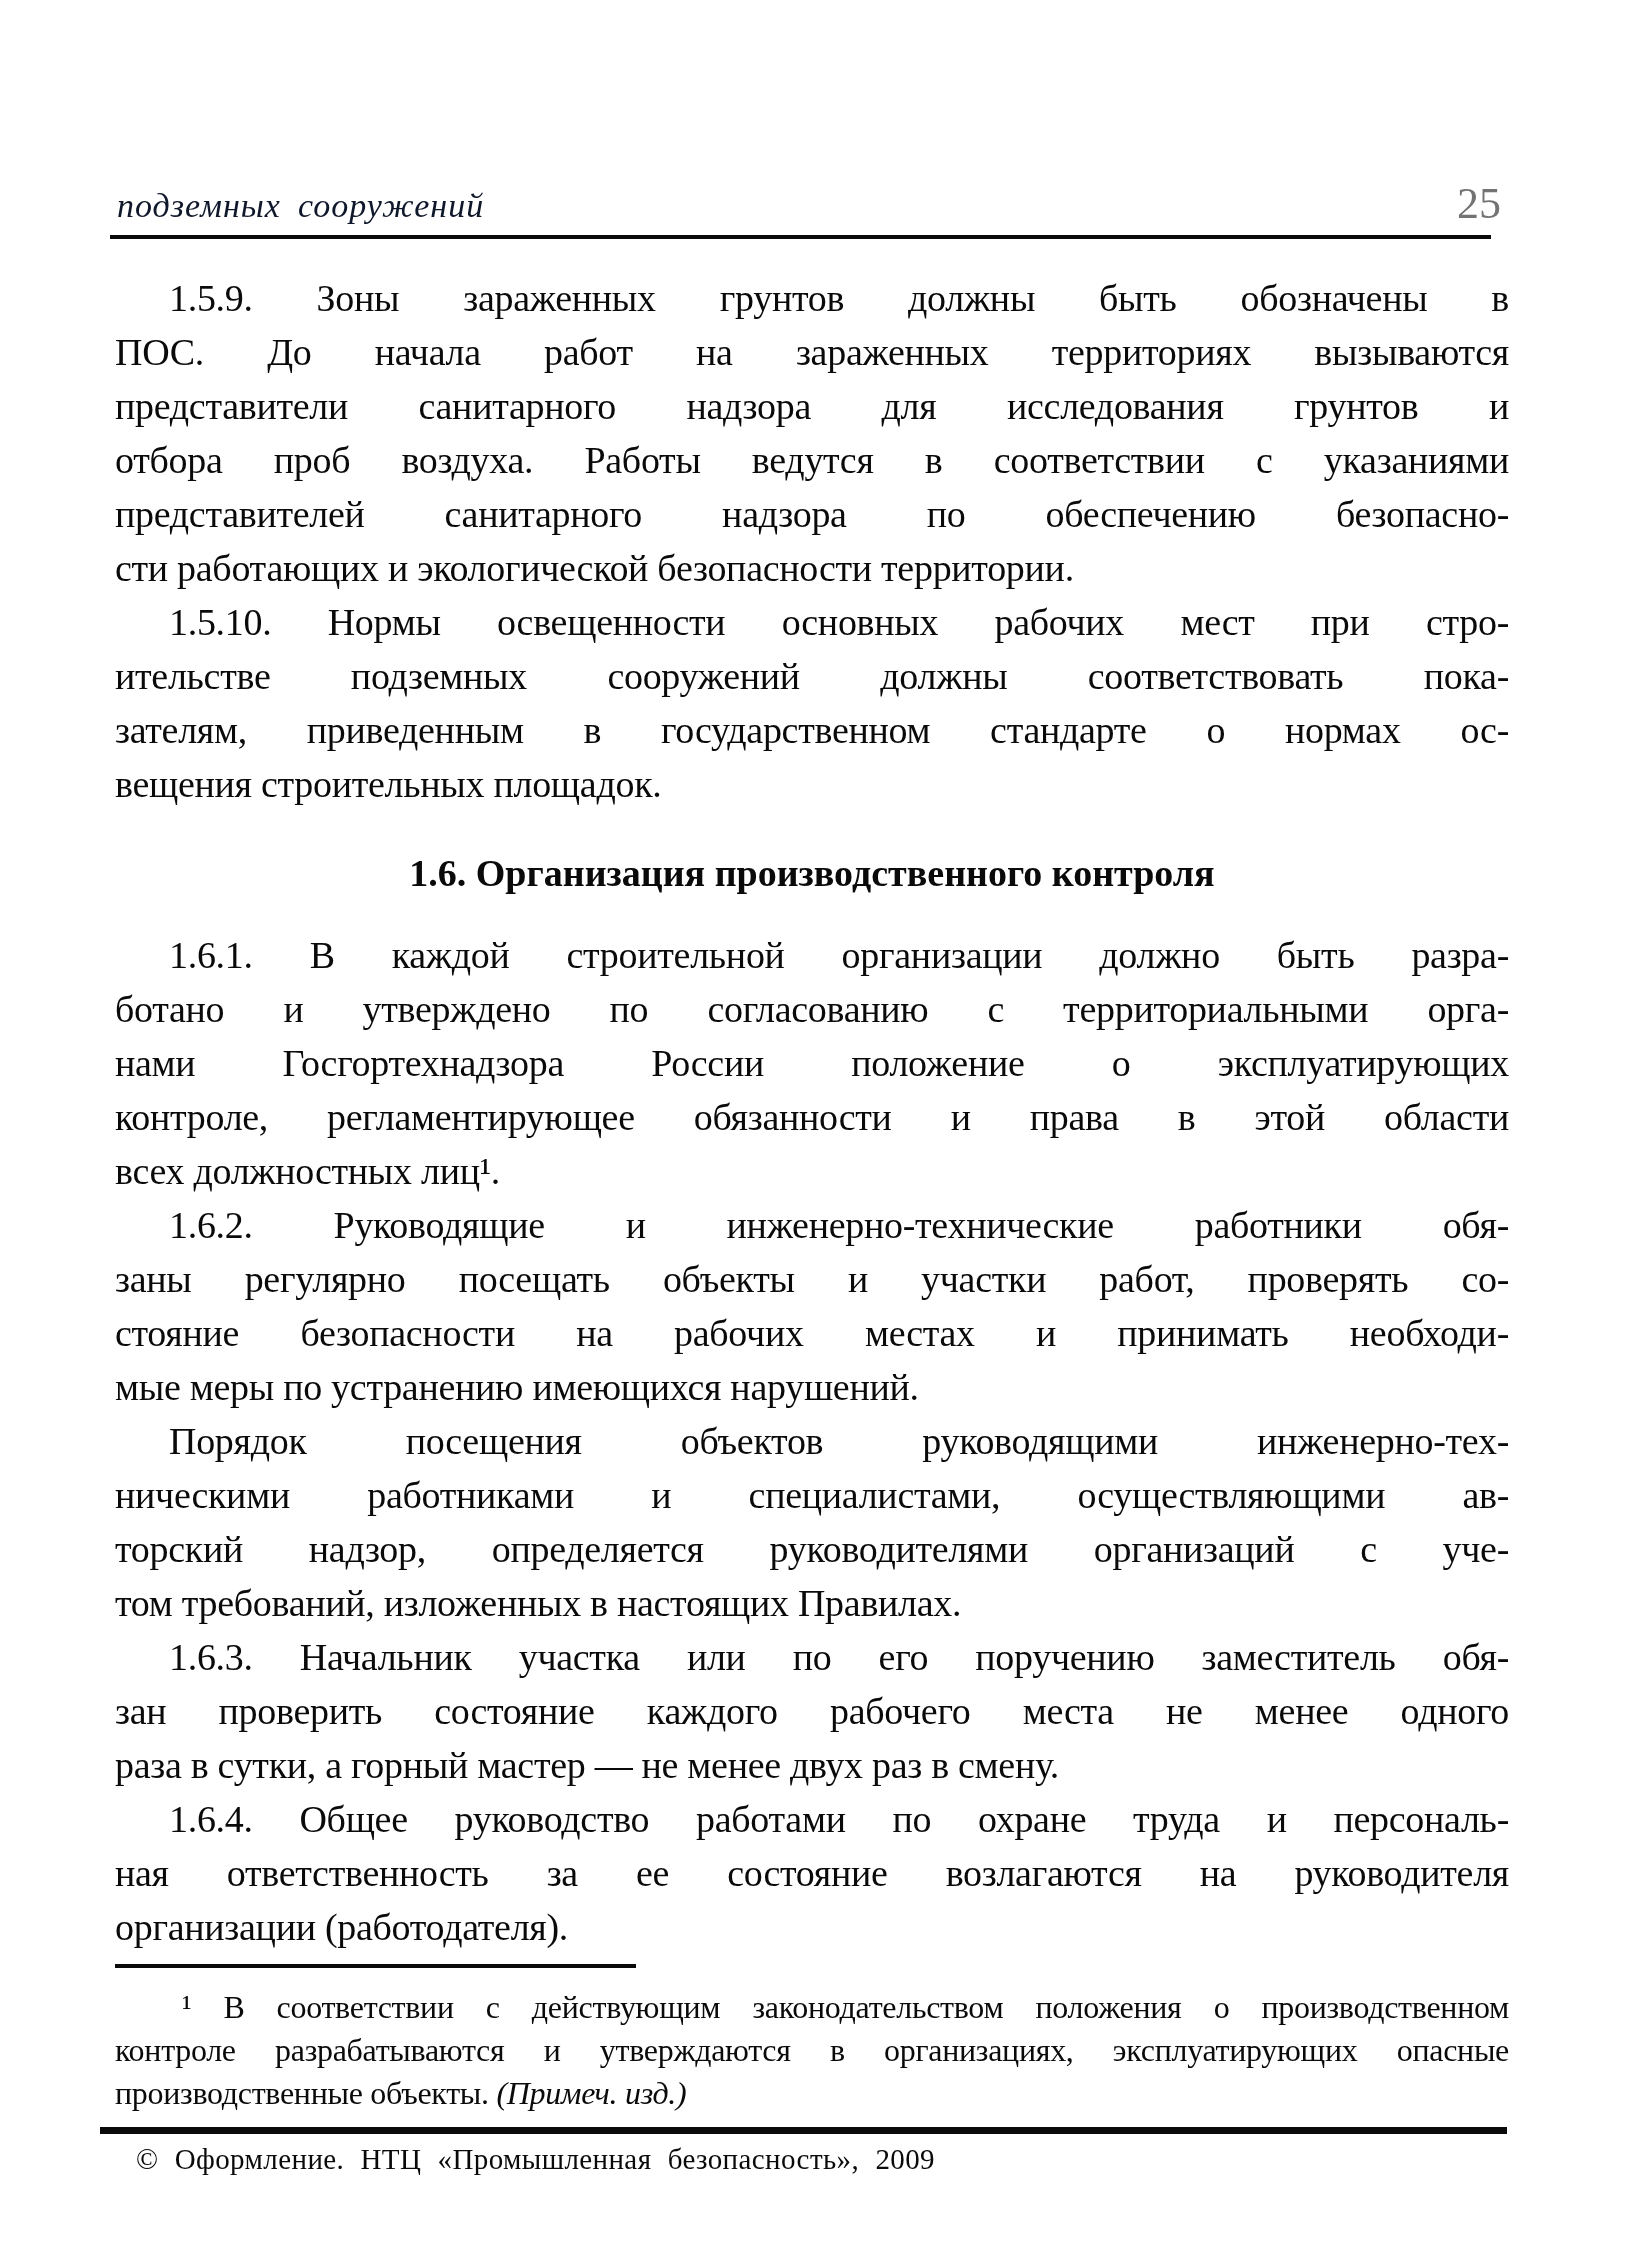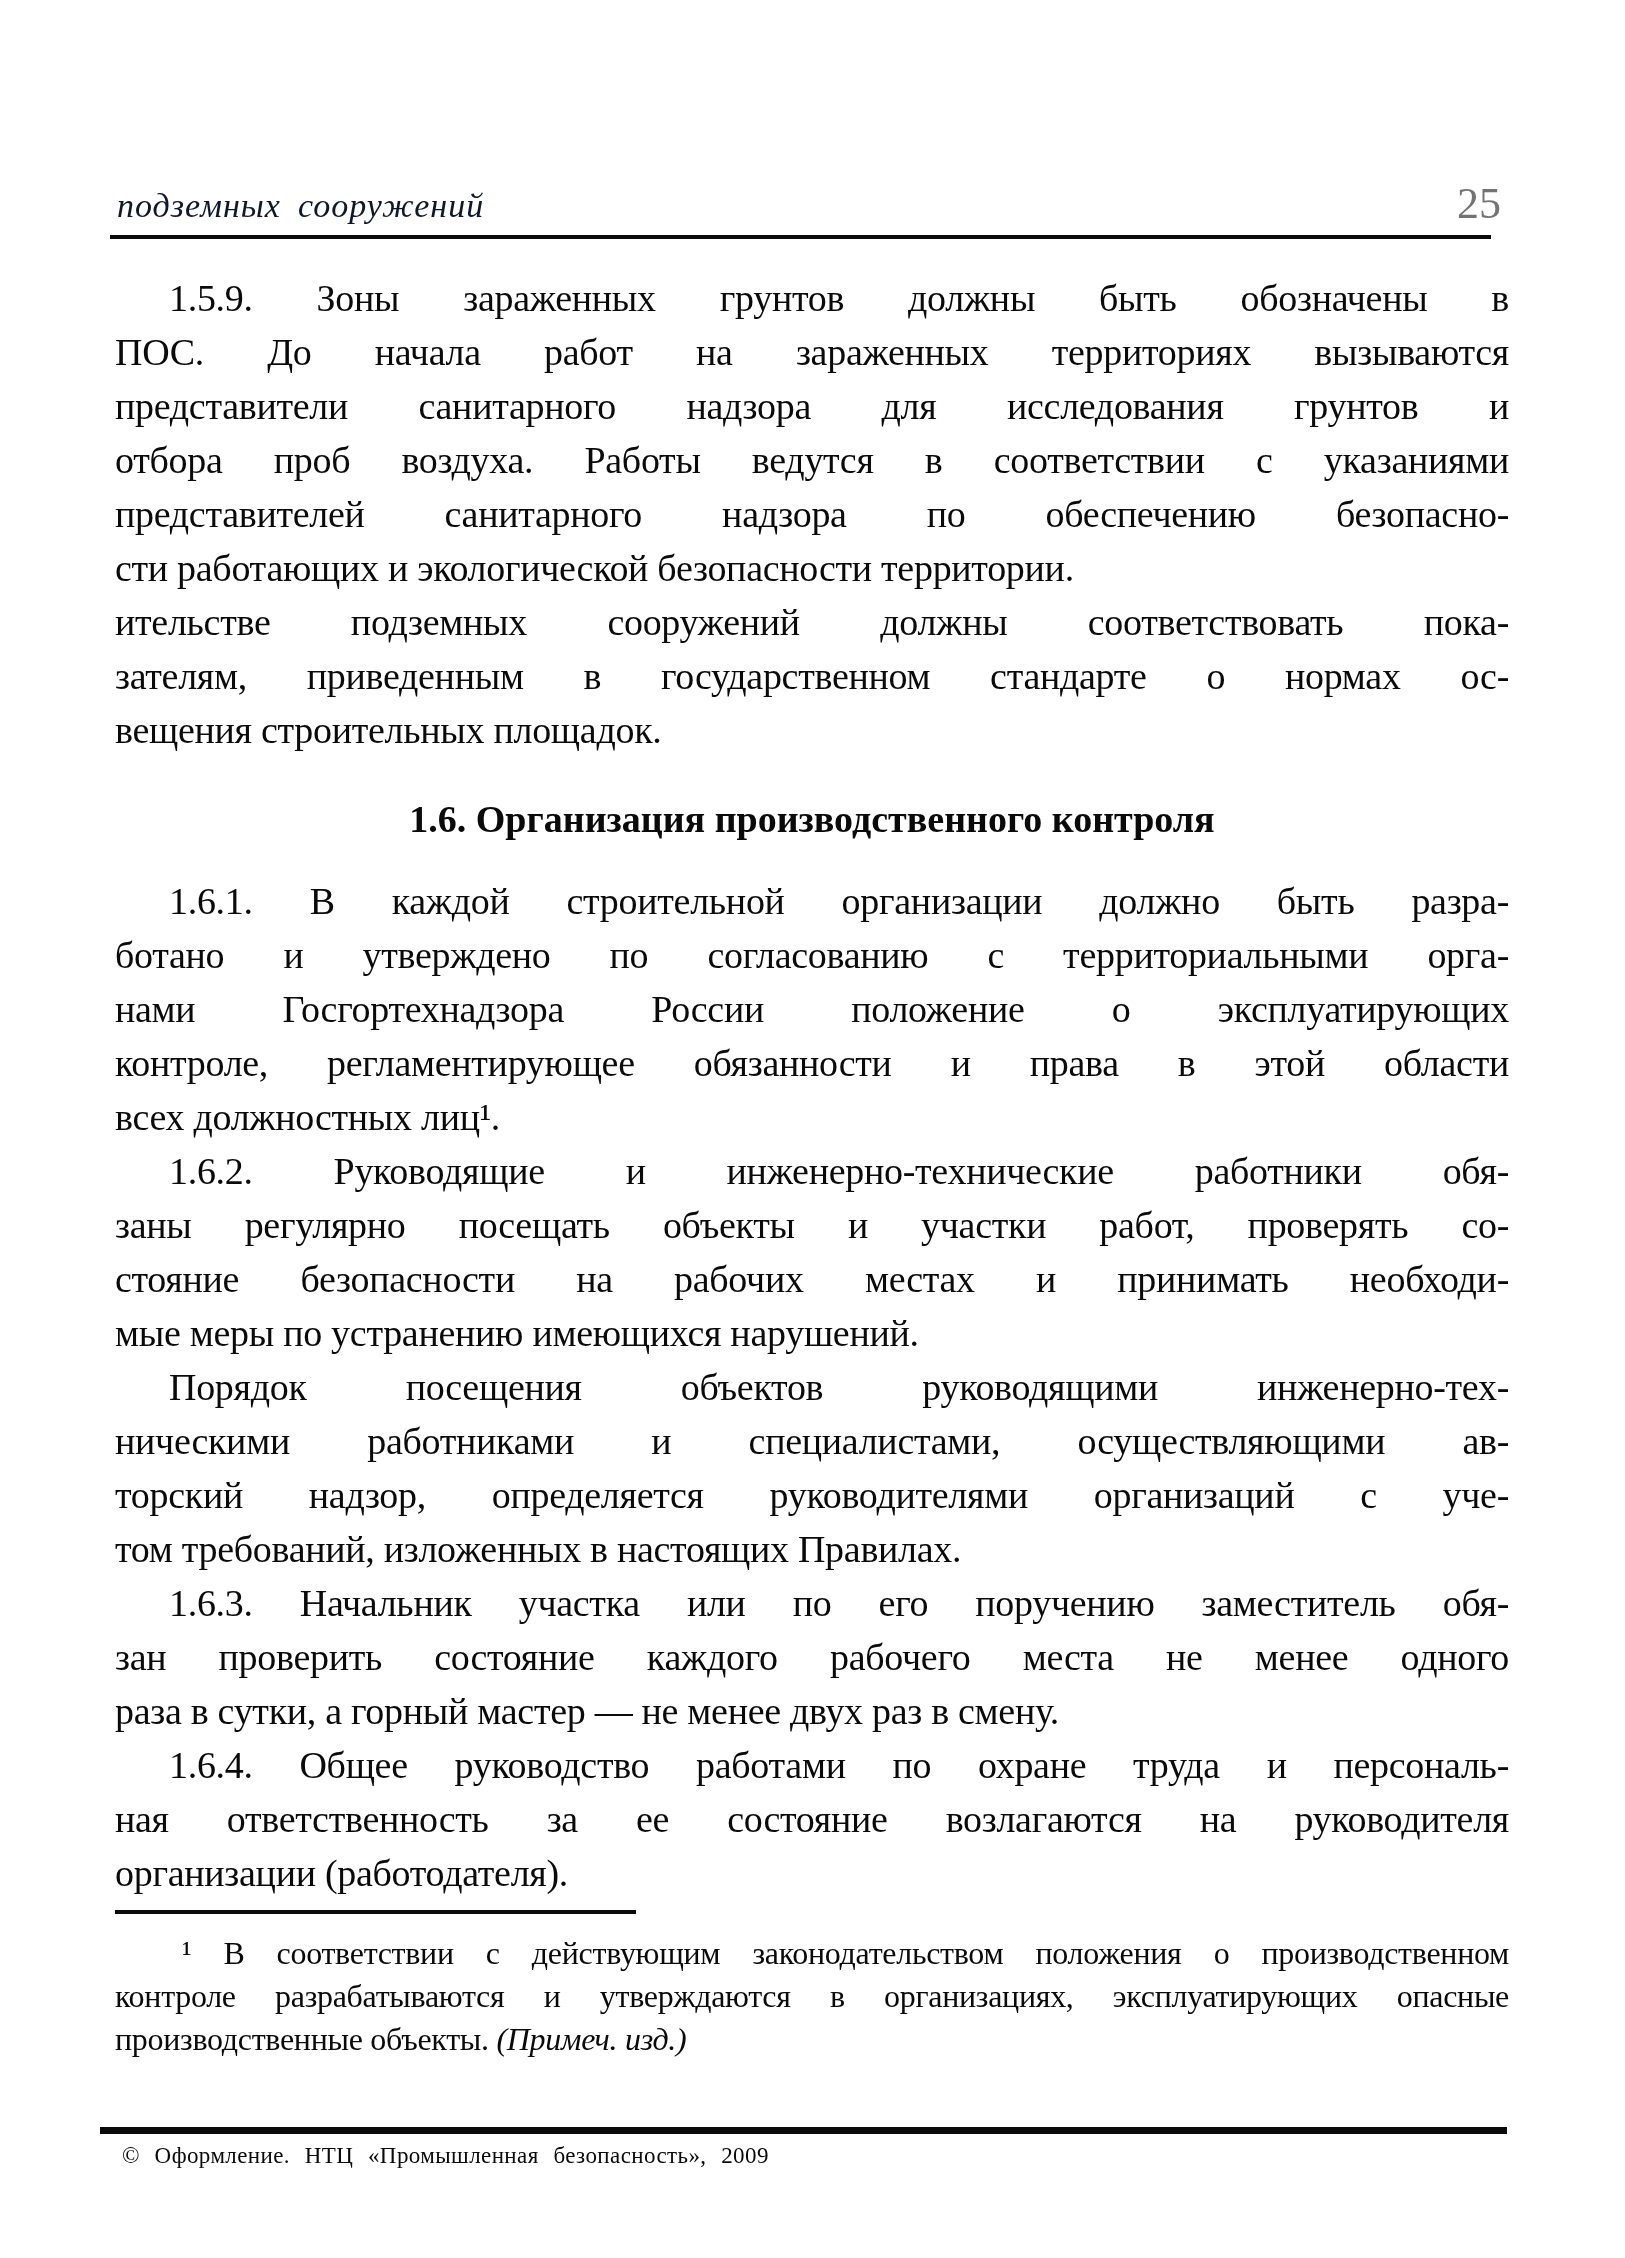--- a/index.html
+++ b/index.html
@@ -94,22 +94,22 @@
     position: absolute;
     top: 2127px;
     left: 100px;
     width: 1407px;
     height: 6.7px;
     background: #0a0a0a;
   }
   .copyright-footer {
     position: absolute;
     top: 2143px;
-    left: 122px;
-    font-size: 23px;
+    left: 136px;
+    font-size: 29px;
     word-spacing: 8.6px;
     letter-spacing: 0.4px;
     color: #0a0a0a;
   }
 </style>
 </head>
 <body>
 
 <div class="running-header">подземных сооружений</div>
 
@@ -118,20 +118,21 @@
 <div class="header-rule"></div>
 
 <div class="body-column">
 
 <div class="line indent"><span>1.5.9. Зоны зараженных грунтов должны быть обозначены в</span></div>
     <div class="line"><span>ПОС. До начала работ на зараженных территориях вызываются</span></div>
     <div class="line"><span>представители санитарного надзора для исследования грунтов и</span></div>
     <div class="line"><span>отбора проб воздуха. Работы ведутся в соответствии с указаниями</span></div>
     <div class="line"><span>представителей санитарного надзора по обеспечению безопасно-</span></div>
     <div class="line end"><span>сти работающих и экологической безопасности территории.</span></div>
+    <div class="line indent"><span>1.5.10. Нормы освещенности основных рабочих мест при стро-</span></div>
     <div class="line"><span>ительстве подземных сооружений должны соответствовать пока-</span></div>
     <div class="line"><span>зателям, приведенным в государственном стандарте о нормах ос-</span></div>
     <div class="line end"><span>вещения строительных площадок.</span></div>
     <div class="heading">1.6. Организация производственного контроля</div>
     <div class="line indent"><span>1.6.1. В каждой строительной организации должно быть разра-</span></div>
     <div class="line"><span>ботано и утверждено по согласованию с территориальными орга-</span></div>
     <div class="line"><span>нами Госгортехнадзора России положение о эксплуатирующих</span></div>
     <div class="line"><span>контроле, регламентирующее обязанности и права в этой области</span></div>
     <div class="line end"><span>всех должностных лиц¹.</span></div>
     <div class="line indent"><span>1.6.2. Руководящие и инженерно-технические работники обя-</span></div>

